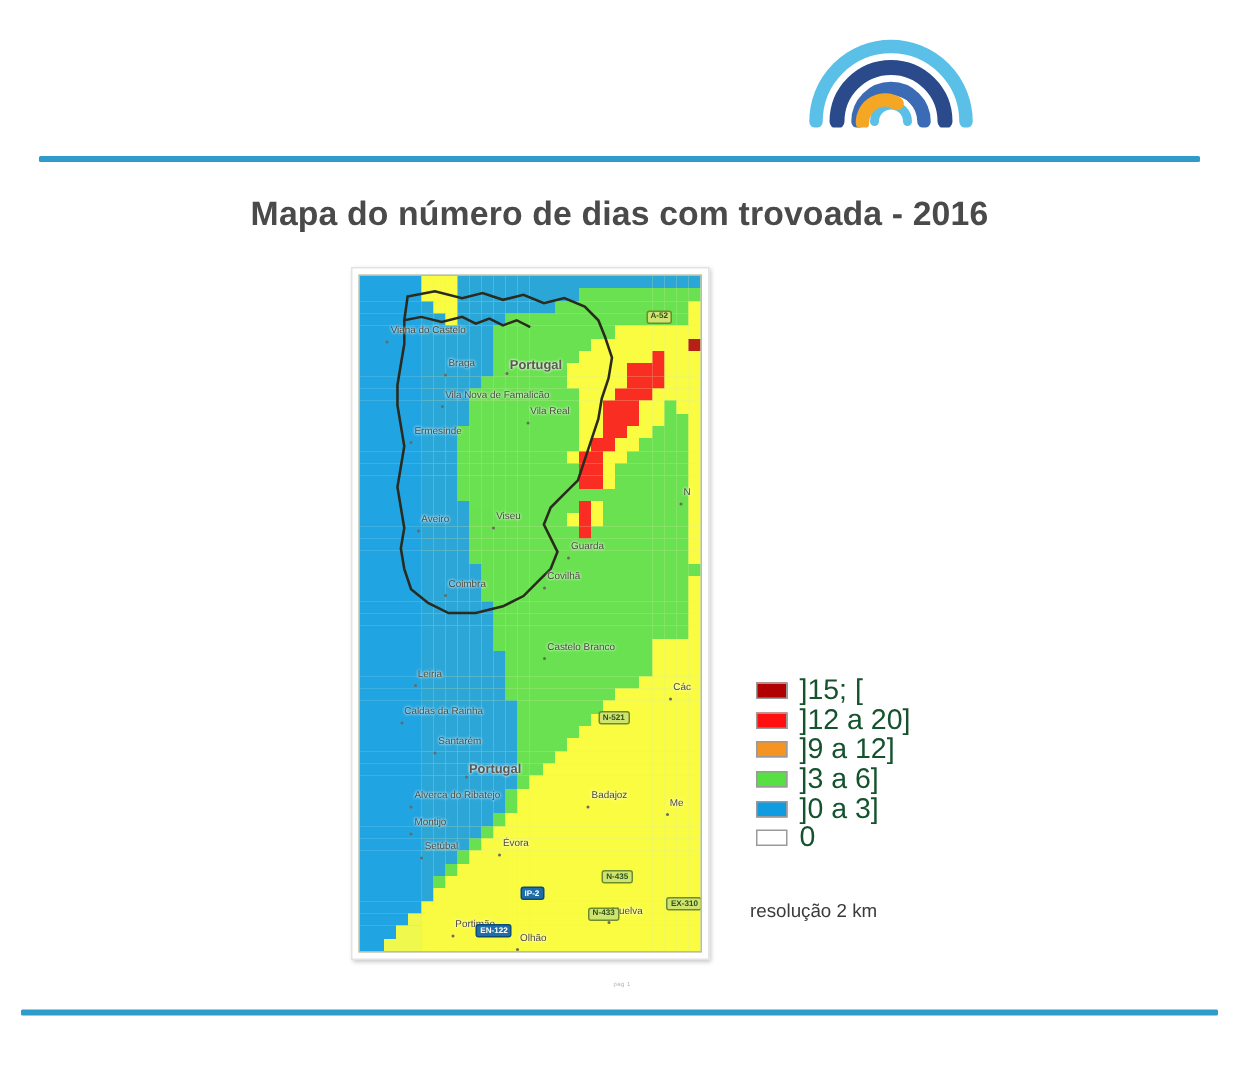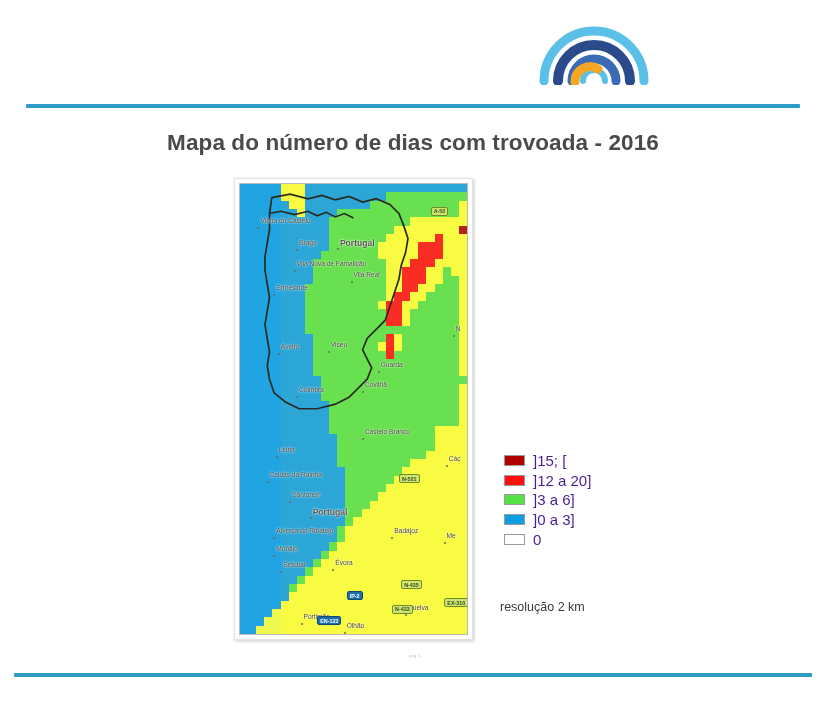--- a/index.html
+++ b/index.html
@@ -182,22 +182,22 @@
   }
   .swatch {
     width: 21px;
     height: 11px;
     border: 1px solid #9a9a9a;
     box-sizing: border-box;
     flex: 0 0 auto;
   }
   .legend-label {
     margin-left: 8px;
-    font-size: 15px;
-    color: #4c1d95;
+    font-size: 19px;
+    color: #14532d;
     line-height: 1;
   }
   .resolution {
     position: absolute;
     left: 500px;
     top: 600px;
     font-size: 12.5px;
     color: #3a3a3a;
   }
 
@@ -1824,20 +1824,24 @@
 <div class="legend">
   <div class="legend-row">
     <span class="swatch" style="background: rgb(176, 0, 0);"></span>
     <span class="legend-label">]15; [</span>
   </div>
   <div class="legend-row">
     <span class="swatch" style="background: rgb(255, 15, 15);"></span>
     <span class="legend-label">]12 a 20]</span>
   </div>
   <div class="legend-row">
+    <span class="swatch" style="background: rgb(245, 147, 35);"></span>
+    <span class="legend-label">]9 a 12]</span>
+  </div>
+  <div class="legend-row">
     <span class="swatch" style="background: rgb(87, 224, 67);"></span>
     <span class="legend-label">]3 a 6]</span>
   </div>
   <div class="legend-row">
     <span class="swatch" style="background: rgb(15, 156, 224);"></span>
     <span class="legend-label">]0 a 3]</span>
   </div>
   <div class="legend-row">
     <span class="swatch" style="background: rgb(255, 255, 255);"></span>
     <span class="legend-label">0</span>

